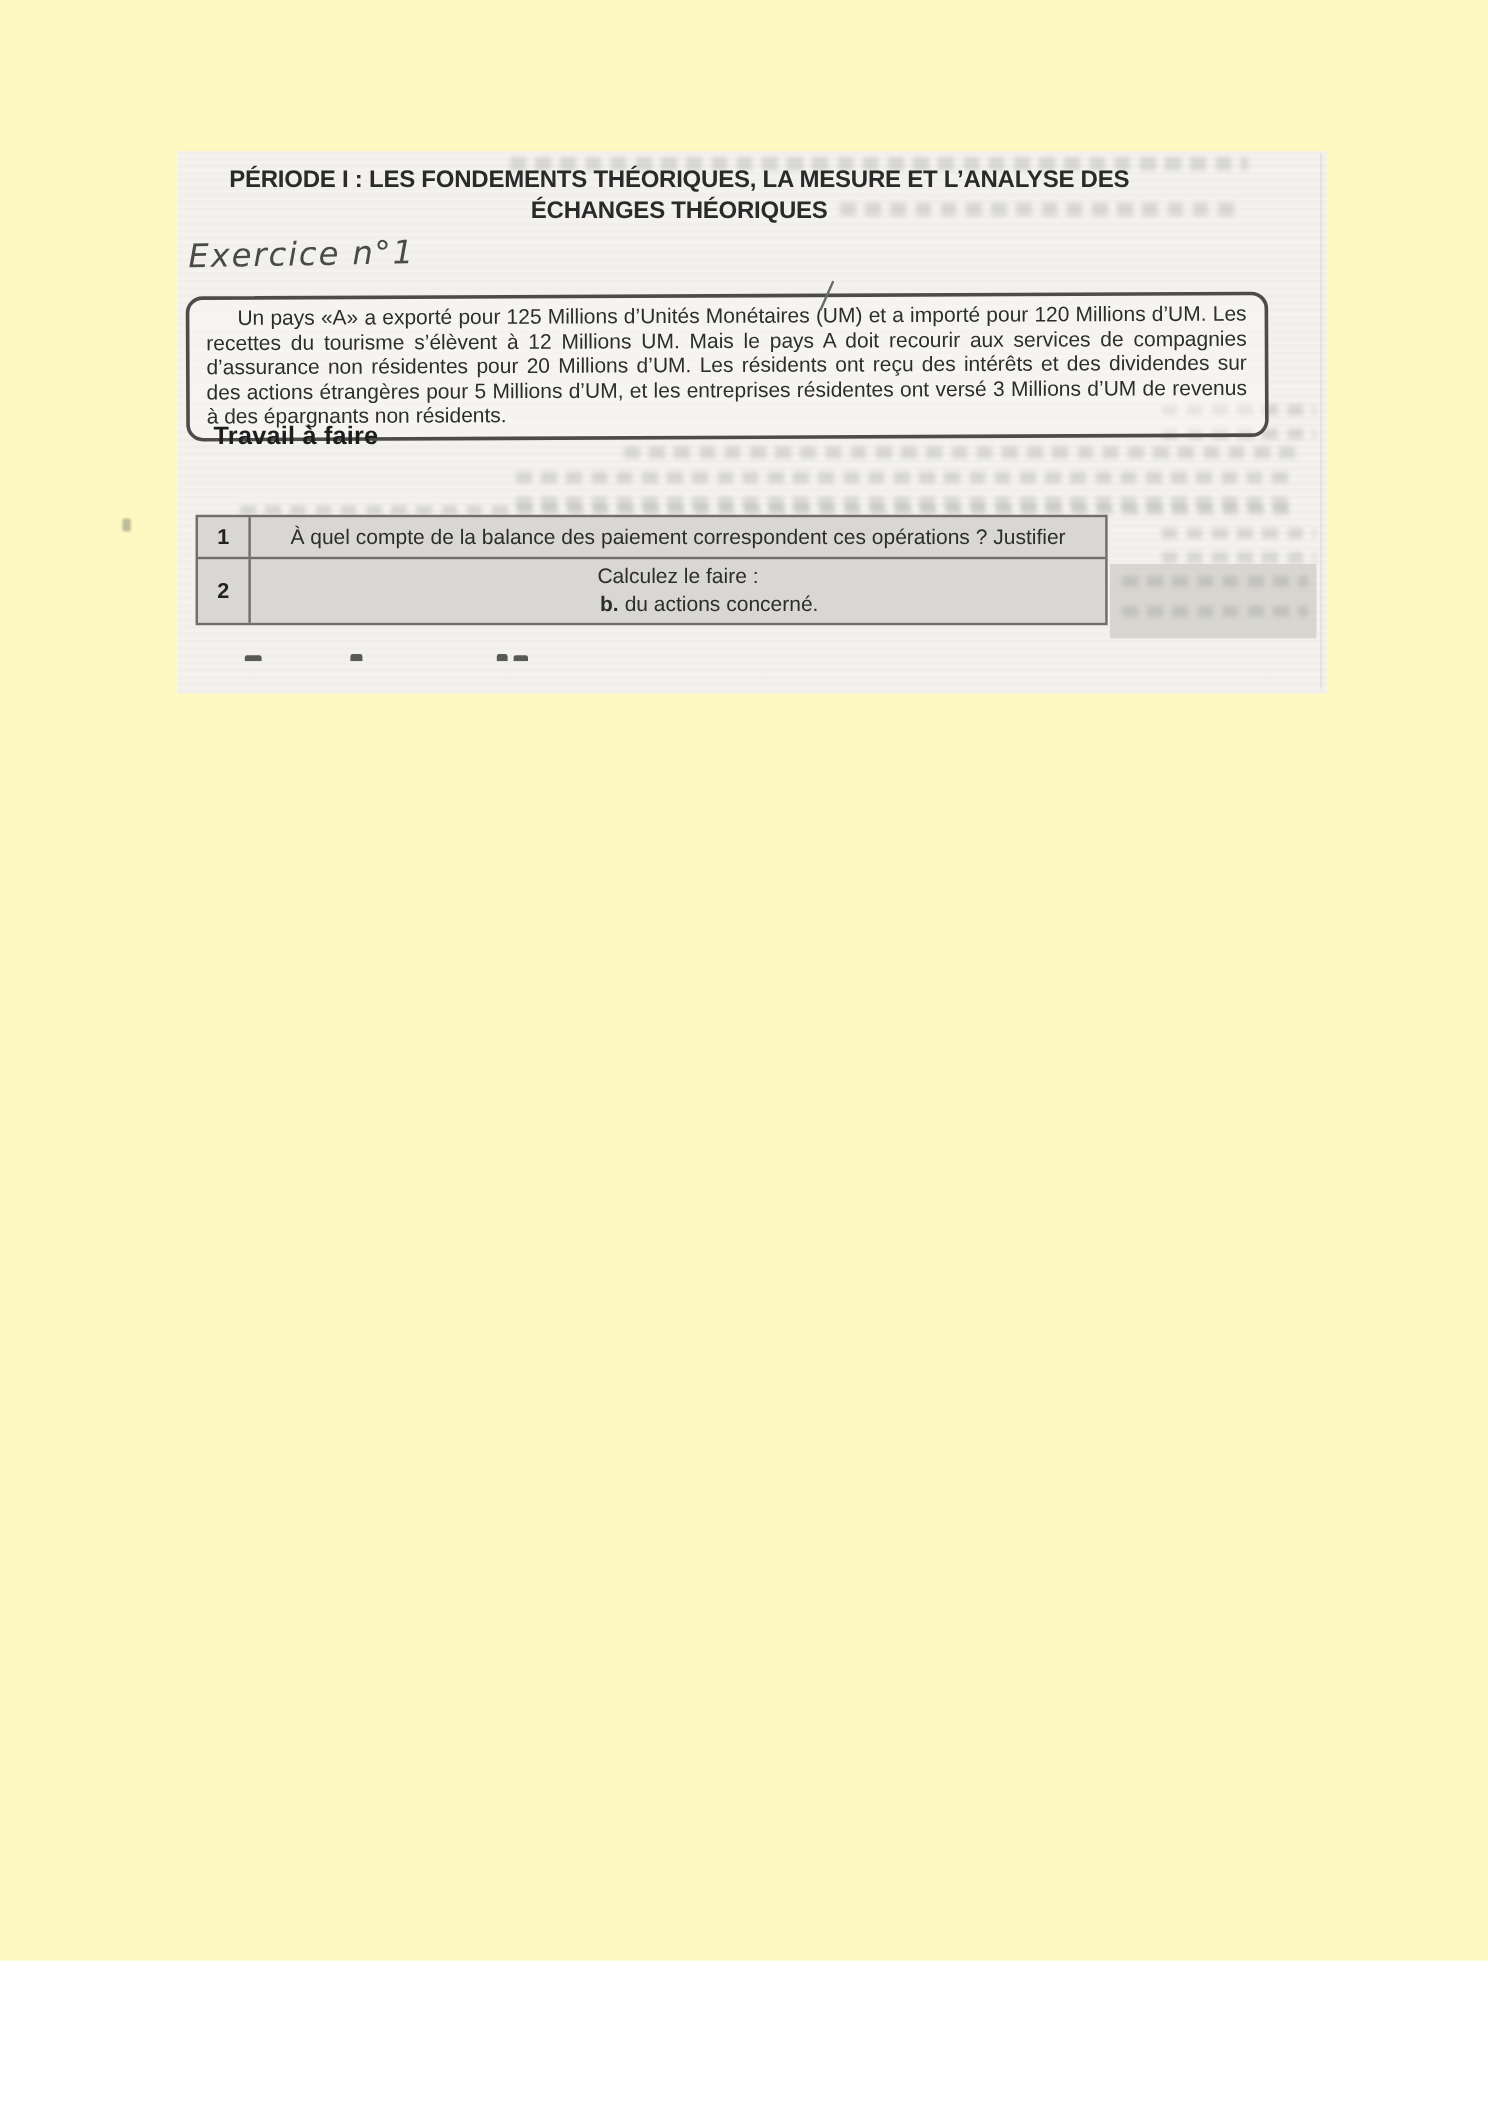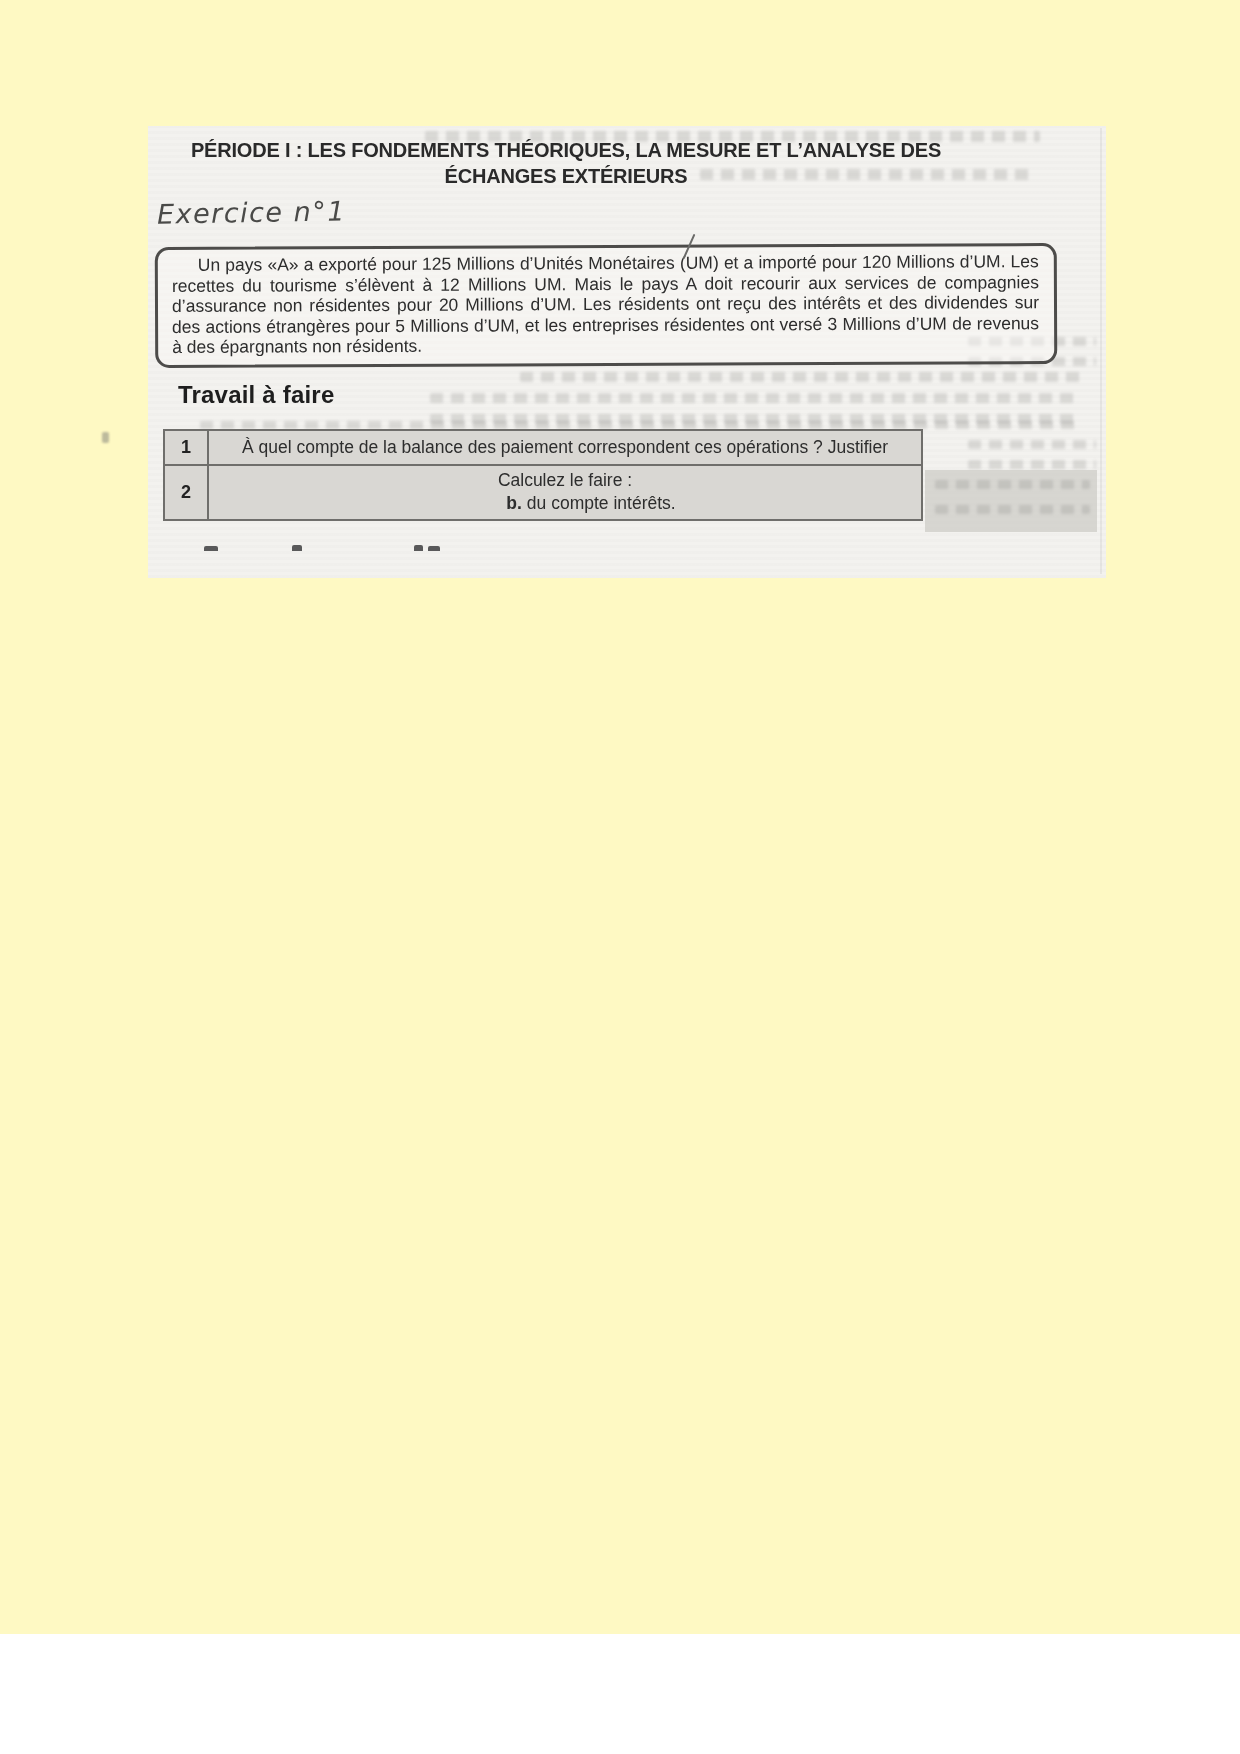--- a/index.html
+++ b/index.html
@@ -58,22 +58,22 @@
   .statement-box p{
     margin:0;font-size:17.5px;line-height:20.5px;
     text-align:justify;text-indent:26px;color:#2d2d2d;
   }
   .pen-mark{
     position:absolute;left:688px;top:233px;width:2px;height:27px;
     background:#6a6a68;transform:rotate(24deg);border-radius:1px;
   }
   
   .work{
-    position:absolute;left:178px;top:381px;
-    font-weight:bold;font-size:24px;color:#1e1e1e;letter-spacing:0.2px;
+    position:absolute;left:178px;top:352px;
+    font-weight:bold;font-size:21px;color:#1e1e1e;letter-spacing:0.2px;
   }
   
   .task-table{
     position:absolute;left:163px;top:429px;width:760px;
     border:2px solid #6f6e6b;background:#d9d7d3;
     box-sizing:border-box;
   }
   .task-row{display:flex;}
   .task-row + .task-row{border-top:2px solid #6f6e6b;}
   .task-num{
@@ -124,42 +124,42 @@
   <div class="ghost" style="left:430px;top:414px;width:650px;height:10px;"></div>
   <div class="ghost" style="left:200px;top:421px;width:880px;height:8px;"></div>
   <div class="ghost" style="left:968px;top:440px;width:128px;height:9px;"></div>
   <div class="ghost" style="left:968px;top:460px;width:128px;height:9px;"></div>
   <div class="row2-ext"></div>
   <div class="ghost" style="left:935px;top:480px;width:155px;height:9px;"></div>
   <div class="ghost" style="left:935px;top:505px;width:155px;height:9px;"></div>
 
   <div class="title">
     <div>PÉRIODE I  : LES FONDEMENTS THÉORIQUES, LA MESURE ET L’ANALYSE DES</div>
-    <div>ÉCHANGES EXTÉRIEURS</div>
+    <div>ÉCHANGES THÉORIQUES</div>
   </div>
 
   <div class="exercise">Exercice n°1</div>
 
   <div class="statement-box">
     <p>Un pays «A» a exporté pour 125 Millions d’Unités Monétaires (UM) et a importé pour 120 Millions d’UM. Les recettes du tourisme s’élèvent à 12 Millions UM. Mais le pays A doit recourir aux services de compagnies d’assurance non résidentes pour 20 Millions d’UM. Les résidents ont reçu des intérêts et des dividendes sur des actions étrangères pour 5 Millions d’UM, et les entreprises résidentes ont versé 3 Millions d’UM de revenus à des épargnants non résidents.</p>
   </div>
   <div class="pen-mark"></div>
 
   <div class="work">Travail à faire</div>
 
   <div class="task-table">
     <div class="task-row">
       <div class="task-num">1</div>
       <div class="task-cell">À quel compte de la balance des paiement correspondent ces opérations ? Justifier</div>
     </div>
     <div class="task-row">
       <div class="task-num">2</div>
       <div class="task-cell multi">
         <div>Calculez le faire :</div>
-        <div class="task-sub"><b>b.</b><span>du compte intérêts.</span></div>
+        <div class="task-sub"><b>b.</b><span>du actions concerné.</span></div>
       </div>
     </div>
   </div>
 
   <div class="margin-mark"></div>
   <div class="cutoff-handwriting">
     <span class="cm1"></span>
       <span class="cm2"></span>
       <span class="cm3"></span>
       <span class="cm4"></span>

